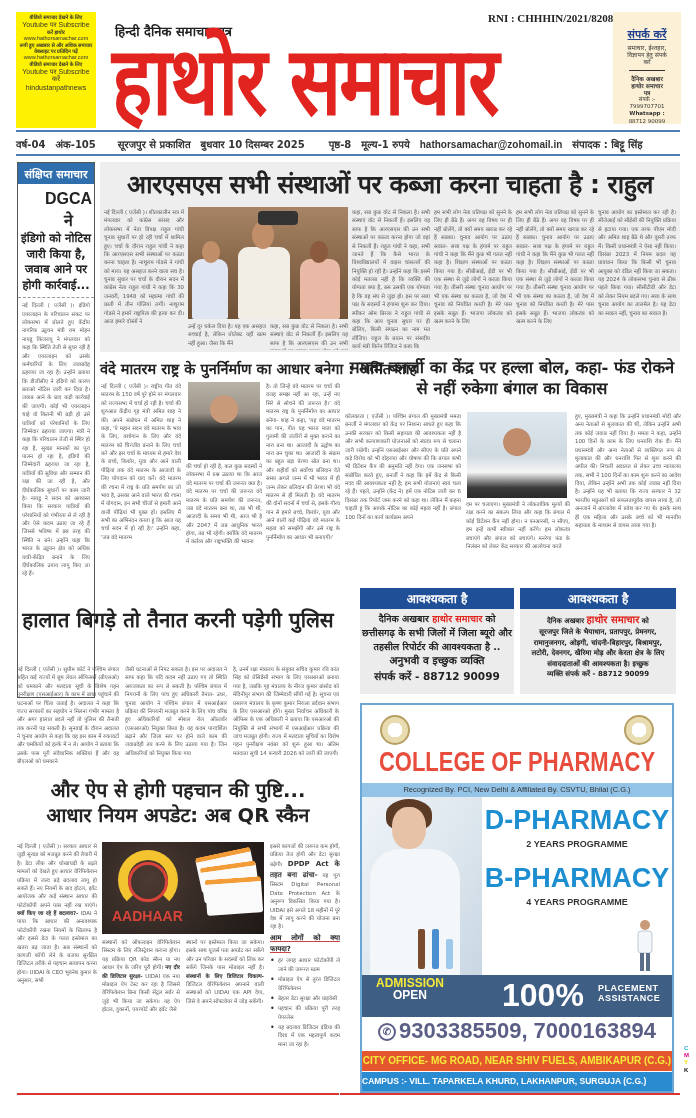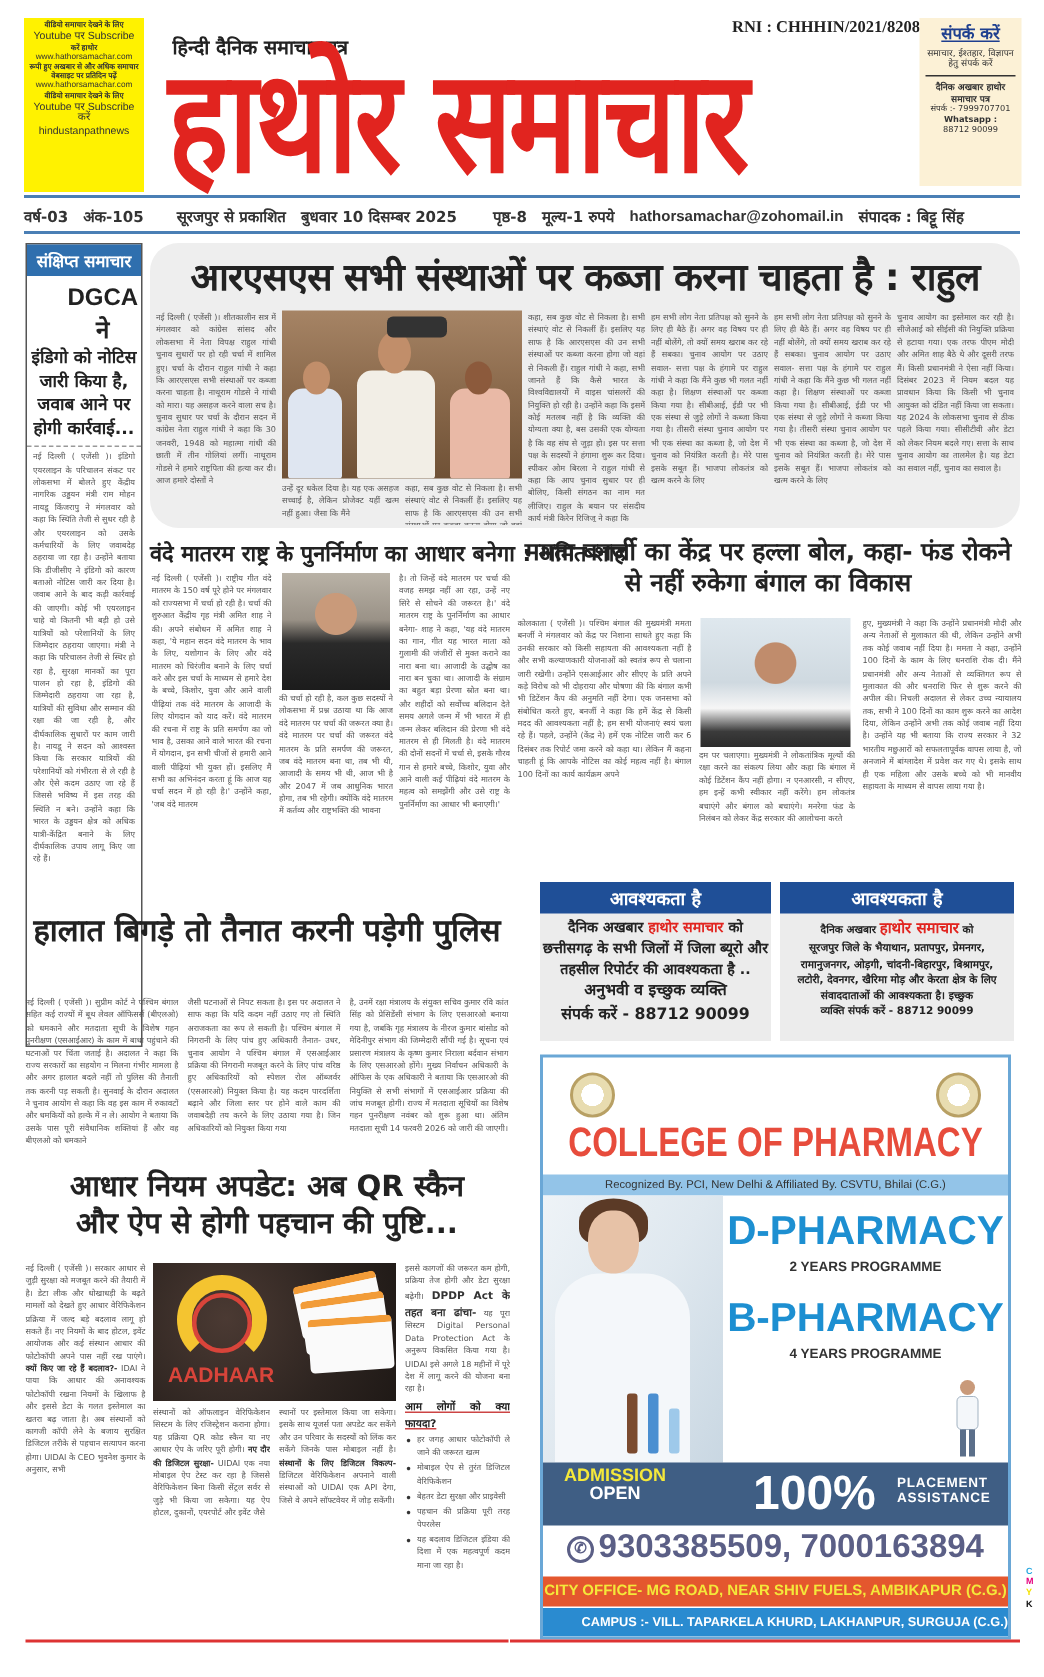--- a/index.html
+++ b/index.html
@@ -8,21 +8,21 @@
 
   .abs { position: absolute; }
 
   
   .promo-box { left: 16px; top: 12px; width: 80px; height: 116px; background: #fff200; padding: 2px 2px; text-align: center; color: #333; font-family: "Liberation Sans", sans-serif; line-height: 1.05; }
   .promo-box .p-small { font-size: 5px; font-weight: bold; display: block; margin: 1px 0; }
   .promo-box .p-med { font-size: 7px; display: block; margin: 1px 0; }
   .tagline { left: 115px; top: 22px; font-size: 13px; font-weight: bold; color: #222; font-family: "DejaVu Sans", sans-serif; }
   .logo { left: 112px; top: 34px; font-size: 76px; font-weight: 900; color: #e1241f; letter-spacing: -2px; font-family: "DejaVu Sans", sans-serif; line-height: 1; transform: scaleY(1.25); transform-origin: top left; }
   .rni { left: 488px; top: 12px; font-size: 11px; font-weight: bold; font-family: "Liberation Serif", serif; color: #222; }
-  .contact-box { left: 613px; top: 12px; width: 68px; height: 112px; background: #fcf1d6; text-align: center; padding: 2px; font-family: "DejaVu Sans", sans-serif; }
+  .contact-box { left: 613px; top: 12px; width: 68px; height: 112px; background: #fcf1d6; text-align: center; padding: 14px; font-family: "DejaVu Sans", sans-serif; }
   .contact-box .c-title { font-size: 11px; font-weight: bold; color: #1e3f8f; text-decoration: underline; display: block; margin-bottom: 3px; }
   .contact-box .c-sub { font-size: 6px; color: #333; display: block; line-height: 1.2; }
   .contact-box hr { border: 0; border-top: 1px solid #333; margin: 4px 2px; }
   .contact-box .c-line { font-size: 5.5px; color: #333; display: block; line-height: 1.3; }
   .contact-box .c-bold { font-weight: bold; }
 
   .rule-top { left: 16px; top: 130px; width: 664px; height: 2px; background: #4a7fb5; }
   .dateline { left: 16px; top: 135px; width: 664px; height: 18px; display: flex; align-items: center; font-size: 10px; font-weight: bold; color: #333; white-space: nowrap; }
   .dateline span { margin-right: 10px; }
   .dateline .email { font-family: "Liberation Sans", sans-serif; font-size: 10px; }
@@ -30,21 +30,21 @@
 
   
   .brief { left: 17px; top: 162px; width: 78px; height: 536px; border: 1px solid #555; background: #fff; }
   .brief-head { background: #2f6fae; color: #fff; font-size: 11px; font-weight: bold; text-align: center; padding: 3px 0; }
   .brief-title { font-size: 11.5px; font-weight: bold; text-align: center; line-height: 1.35; padding: 4px 2px; color: #222; border-bottom: 1px dashed #999; }
   .brief-title .big { font-size: 16px; font-weight: 900; display: block; font-family: "Liberation Sans", sans-serif; margin-left: 25px; }
   .body-text { font-size: 5.4px; line-height: 1.55; color: #555; text-align: justify; font-family: "DejaVu Sans", sans-serif; }
   .brief .body-text { padding: 3px 4px; }
 
   
-  .lead { left: 100px; top: 162px; width: 580px; height: 190px; background: #eeeeee; border-radius: 19px; }
+  .lead { left: 100px; top: 162px; width: 580px; height: 190px; background: #eeeeee; }
   .lead-head { position: absolute; left: 0; top: 4px; width: 100%; text-align: center; font-size: 25px; font-weight: 900; color: #222; letter-spacing: -0.5px; }
   .col { position: absolute; }
   .photo { position: absolute; overflow: hidden; }
   .photo-rahul { left: 88px; top: 45px; width: 160px; height: 112px; background: linear-gradient(180deg,#a68465 0%,#8c6b4d 45%,#6f5136 100%); }
   .photo-rahul .fig { position: absolute; background: #f2eee6; border-radius: 10px 10px 2px 2px; }
   .photo-rahul .head { position: absolute; background: #c18e6a; border-radius: 50%; }
 
   
   .shah-head { left: 100px; top: 358px; width: 230px; font-size: 14.5px; font-weight: bold; color: #222; white-space: nowrap; }
   .photo-shah { left: 188px; top: 382px; width: 72px; height: 78px; background: radial-gradient(circle at 50% 35%, #c99a7a 0 22%, transparent 23%), linear-gradient(180deg,#b9b2a6 0%,#9a9287 40%, #2a2a2a 60%, #1c1c1c 100%); }
@@ -78,21 +78,21 @@
   .pharm .facility { position: absolute; left: 138px; top: 232px; width: 130px; height: 32px; background: #5b6f8a; border-radius: 16px; color: #fff; font-size: 7.5px; font-weight: bold; text-align: center; padding-top: 5px; line-height: 1.35; font-family: "Liberation Sans", sans-serif; font-style: italic; }
   .pharm .doctor { position: absolute; left: 270px; top: 214px; width: 26px; height: 54px; }
   .pharm .band { position: absolute; left: 0; top: 270px; width: 100%; height: 42px; background: #3f5e84; }
   .pharm .admission { position: absolute; left: 8px; top: 272px; width: 80px; text-align: center; font-size: 12px; font-weight: 900; color: #f4e83a; line-height: 1; font-family: "Liberation Sans", sans-serif; }
   .pharm .admission .open { color: #fff; }
   .pharm .hundred { position: absolute; left: 140px; top: 274px; font-size: 32px; font-weight: 900; color: #fff; font-family: "Liberation Sans", sans-serif; line-height: 1; }
   .pharm .placement { position: absolute; left: 236px; top: 279px; font-size: 9px; font-weight: bold; color: #fff; line-height: 1.1; font-family: "Liberation Sans", sans-serif; letter-spacing: 0.5px; }
   .pharm .phones { position: absolute; left: 0; top: 313px; width: 100%; text-align: center; font-size: 22px; font-weight: 900; color: #5b5f86; font-family: "Liberation Sans", sans-serif; }
   .pharm .phone-icon { display: inline-block; width: 18px; height: 18px; border-radius: 50%; border: 2px solid #5b5f86; font-size: 10px; line-height: 14px; vertical-align: 3px; margin-right: 3px; }
   .pharm .city { position: absolute; left: 0; top: 346px; width: 100%; height: 20px; background: #e4572e; color: #f4e83a; text-align: center; font-size: 10px; font-weight: 900; line-height: 20px; font-family: "Liberation Sans", sans-serif; }
-  .pharm .campus { position: absolute; left: 0; top: 367px; width: 100%; height: 19px; background: #2a8bd0; color: #fff; text-align: right; font-size: 8.5px; font-weight: 900; line-height: 19px; font-family: "Liberation Sans", sans-serif; }
+  .pharm .campus { position: absolute; left: 0; top: 367px; width: 100%; height: 19px; background: #2a8bd0; color: #fff; text-align: left; font-size: 8.5px; font-weight: 900; line-height: 19px; font-family: "Liberation Sans", sans-serif; }
 
   
   .aadhaar-head { left: 17px; top: 778px; width: 322px; text-align: center; font-size: 19.5px; font-weight: bold; color: #222; line-height: 1.3; }
   .aadhaar-img { left: 102px; top: 842px; width: 162px; height: 92px; background: radial-gradient(circle at 30% 40%, #4b3a33 0%, #2d2420 60%, #1f1916 100%); overflow: hidden; }
   .aadhaar-img .sun { position: absolute; left: 16px; top: 8px; width: 60px; height: 60px; border-radius: 50%; border: 10px solid #f4c430; border-bottom-color: transparent; }
   .aadhaar-img .print { position: absolute; left: 26px; top: 20px; width: 40px; height: 40px; border-radius: 50%; border: 3px solid #d8443a; }
   .aadhaar-img .label { position: absolute; left: 10px; top: 66px; font-size: 14px; font-weight: 900; color: #d8443a; font-family: "Liberation Sans", sans-serif; }
   .aadhaar-img .card { position: absolute; width: 56px; height: 36px; background: #fafafa; border-radius: 3px; border-top: 5px solid #f29c38; }
   .qa-head { font-size: 7px; font-weight: bold; color: #222; text-decoration: underline; text-decoration-color: #c44; margin: 2px 0; }
   .bullets { list-style: none; }
@@ -128,21 +128,21 @@
   <span class="c-sub">समाचार, ईश्तहार, विज्ञापन हेतु संपर्क करें</span>
   <hr>
   <span class="c-sub" style="font-weight:bold">दैनिक अखबार हाथोर समाचार पत्र</span>
   <span class="c-line"><span>संपर्क :-</span> <span>7999707701</span></span>
   <span class="c-line c-bold">Whatsapp :</span>
   <span class="c-line">88712 90099</span>
 </div>
 
 <div class="abs rule-top"></div>
 <div class="abs dateline">
-  <span>वर्ष-03</span>
+  <span>वर्ष-04</span>
   <span>अंक-105</span>
   <span style="margin-left:12px">सूरजपुर से प्रकाशित</span>
   <span>बुधवार 10 दिसम्बर 2025</span>
   <span style="margin-left:14px">पृष्ठ-8</span>
   <span>मूल्य-1 रुपये</span>
   <span class="email">hathorsamachar@zohomail.in</span>
   <span>संपादक : बिट्टू सिंह</span>
 </div>
 <div class="abs rule-bot"></div>
 
@@ -246,22 +246,22 @@
     <div>ASSISTANCE</div>
   </div>
   <div class="phones">
     <span class="phone-icon">✆</span><span>9303385509, 7000163894</span>
   </div>
   <div class="city">CITY OFFICE- MG ROAD, NEAR SHIV FUELS, AMBIKAPUR (C.G.)</div>
   <div class="campus">CAMPUS :- VILL. TAPARKELA KHURD, LAKHANPUR, SURGUJA (C.G.)</div>
 </div>
 
 <div class="abs aadhaar-head">
+  <div>और ऐप से होगी पहचान की पुष्टि...</div>
   <div>आधार नियम अपडेट: अब QR स्कैन</div>
-  <div>और ऐप से होगी पहचान की पुष्टि...</div>
 </div>
 <div class="abs body-text" style="left:17px;top:842px;width:80px;height:248px;overflow:hidden">
   <span>नई दिल्ली ( एजेंसी )। सरकार आधार से जुड़ी सुरक्षा को मजबूत करने की तैयारी में है। डेटा लीक और धोखाधड़ी के बढ़ते मामलों को देखते हुए आधार वेरिफिकेशन प्रक्रिया में जल्द बड़े बदलाव लागू हो सकते हैं। नए नियमों के बाद होटल, इवेंट आयोजक और कई संस्थान आधार की फोटोकॉपी अपने पास नहीं रख पाएंगे।</span>
   <b style="color:#333">क्यों किए जा रहे हैं बदलाव?-</b>
   <span>IDAI ने पाया कि आधार की अनावश्यक फोटोकॉपी रखना नियमों के खिलाफ है और इससे डेटा के गलत इस्तेमाल का खतरा बढ़ जाता है। अब संस्थानों को कागजी कॉपी लेने के बजाय सुरक्षित डिजिटल तरीके से पहचान सत्यापन करना होगा। UIDAI के CEO भुवनेश कुमार के अनुसार, सभी</span>
 </div>
 <div class="abs aadhaar-img">
   <div class="sun"></div>
   <div class="print"></div>
   <div class="label">AADHAAR</div>

